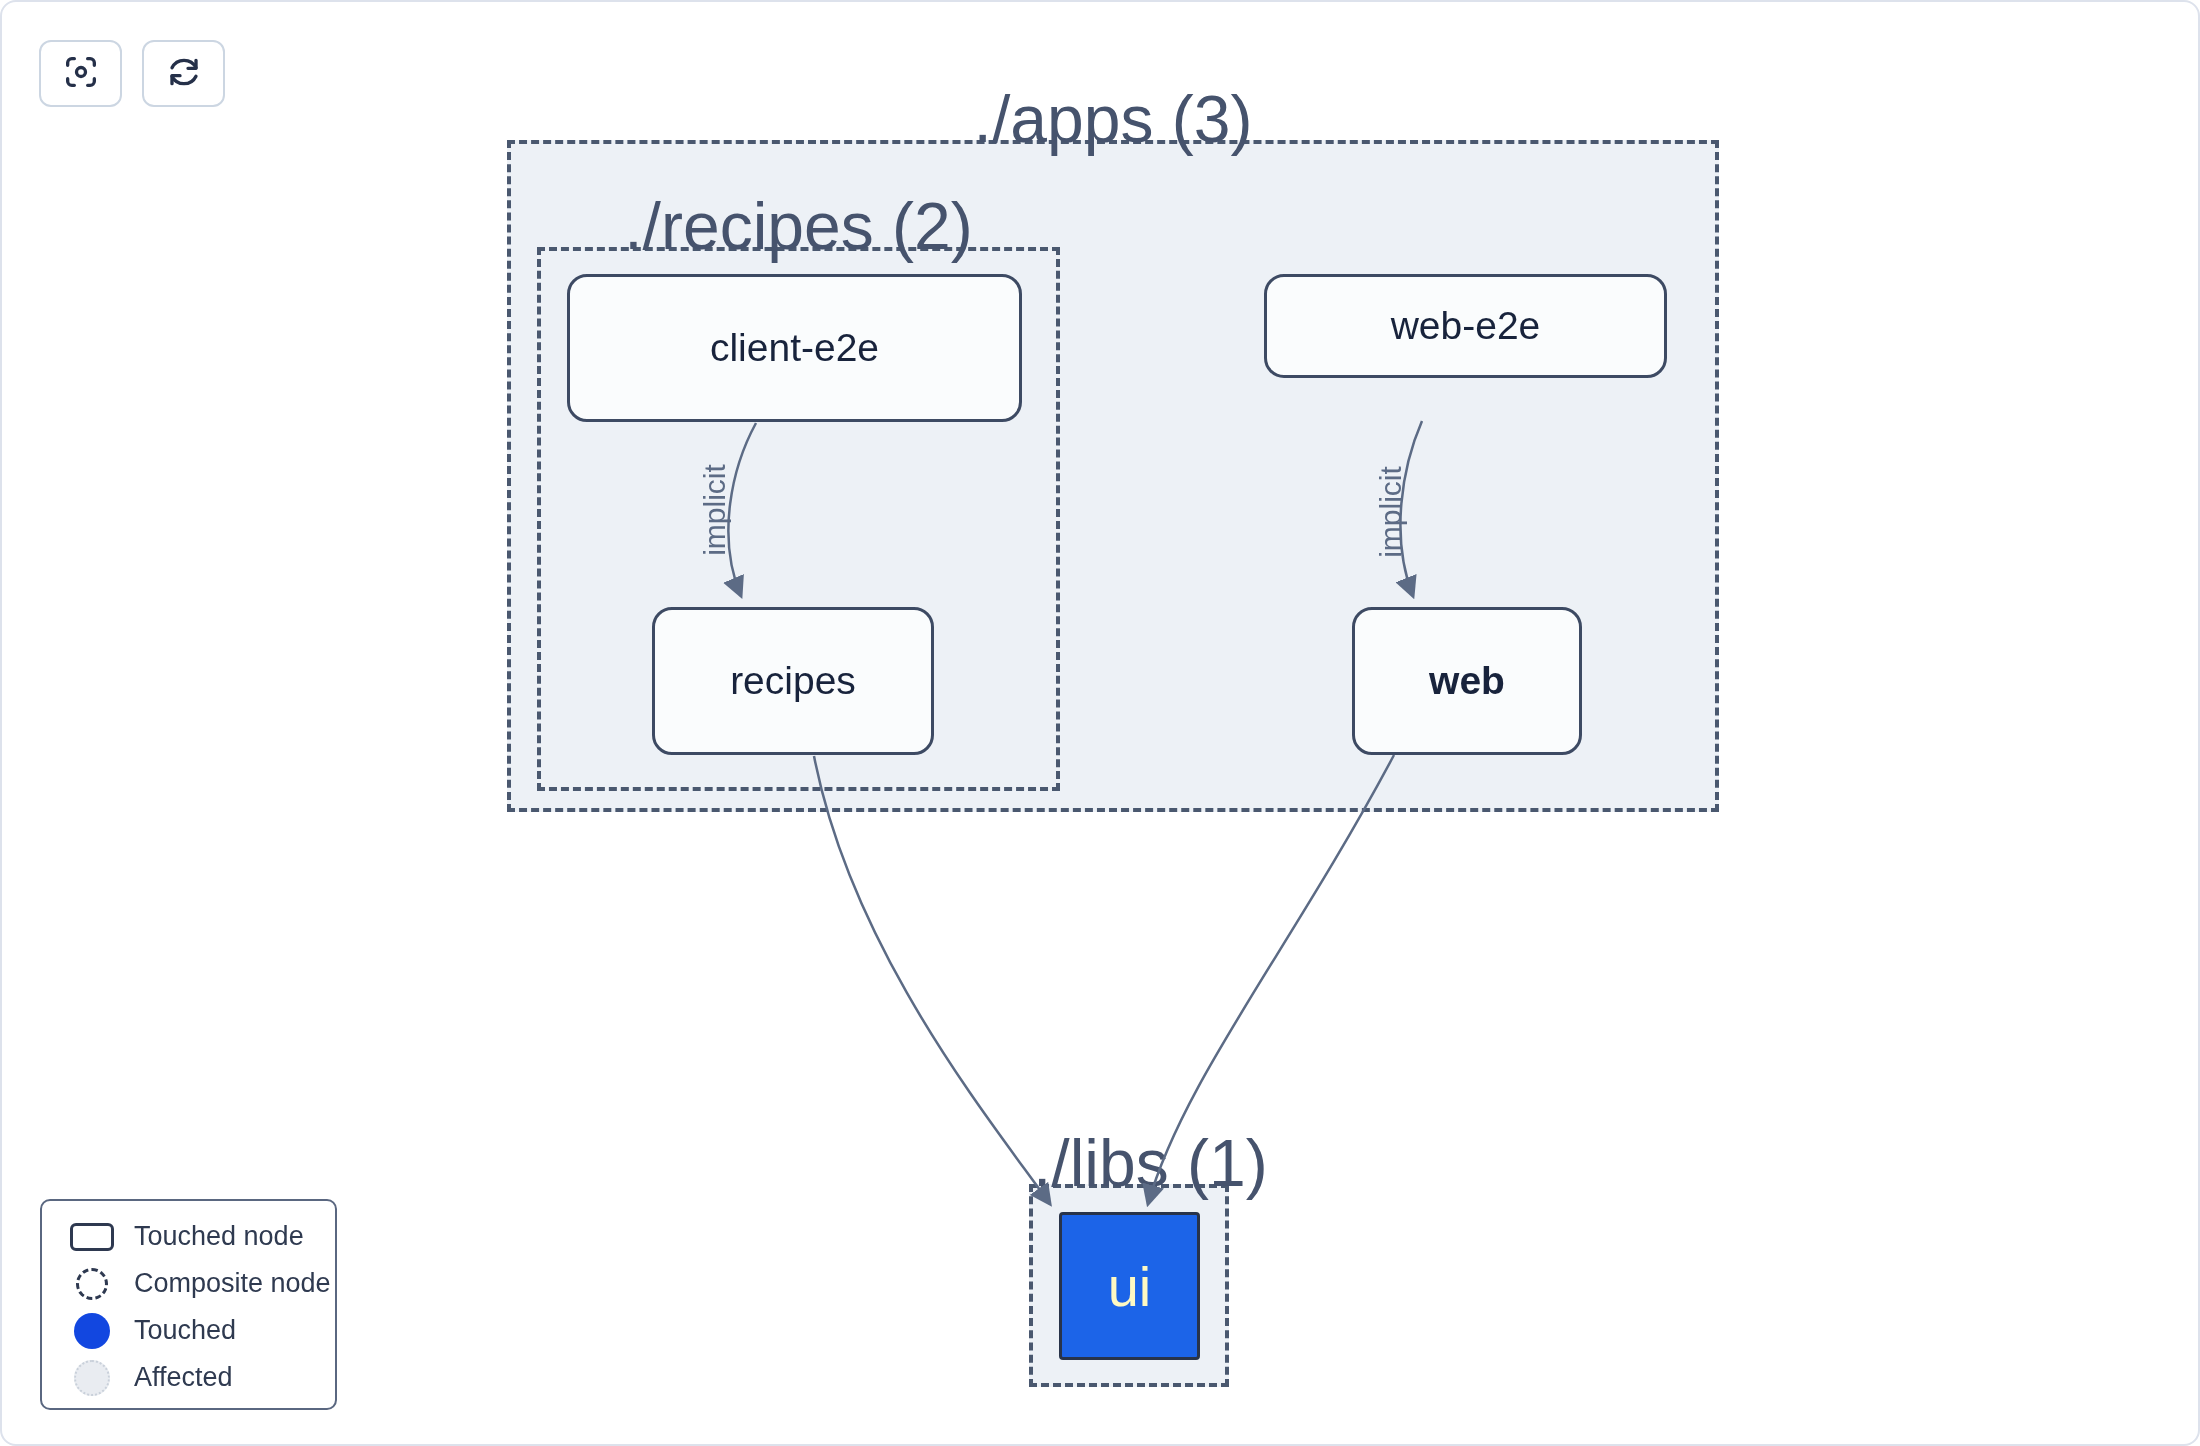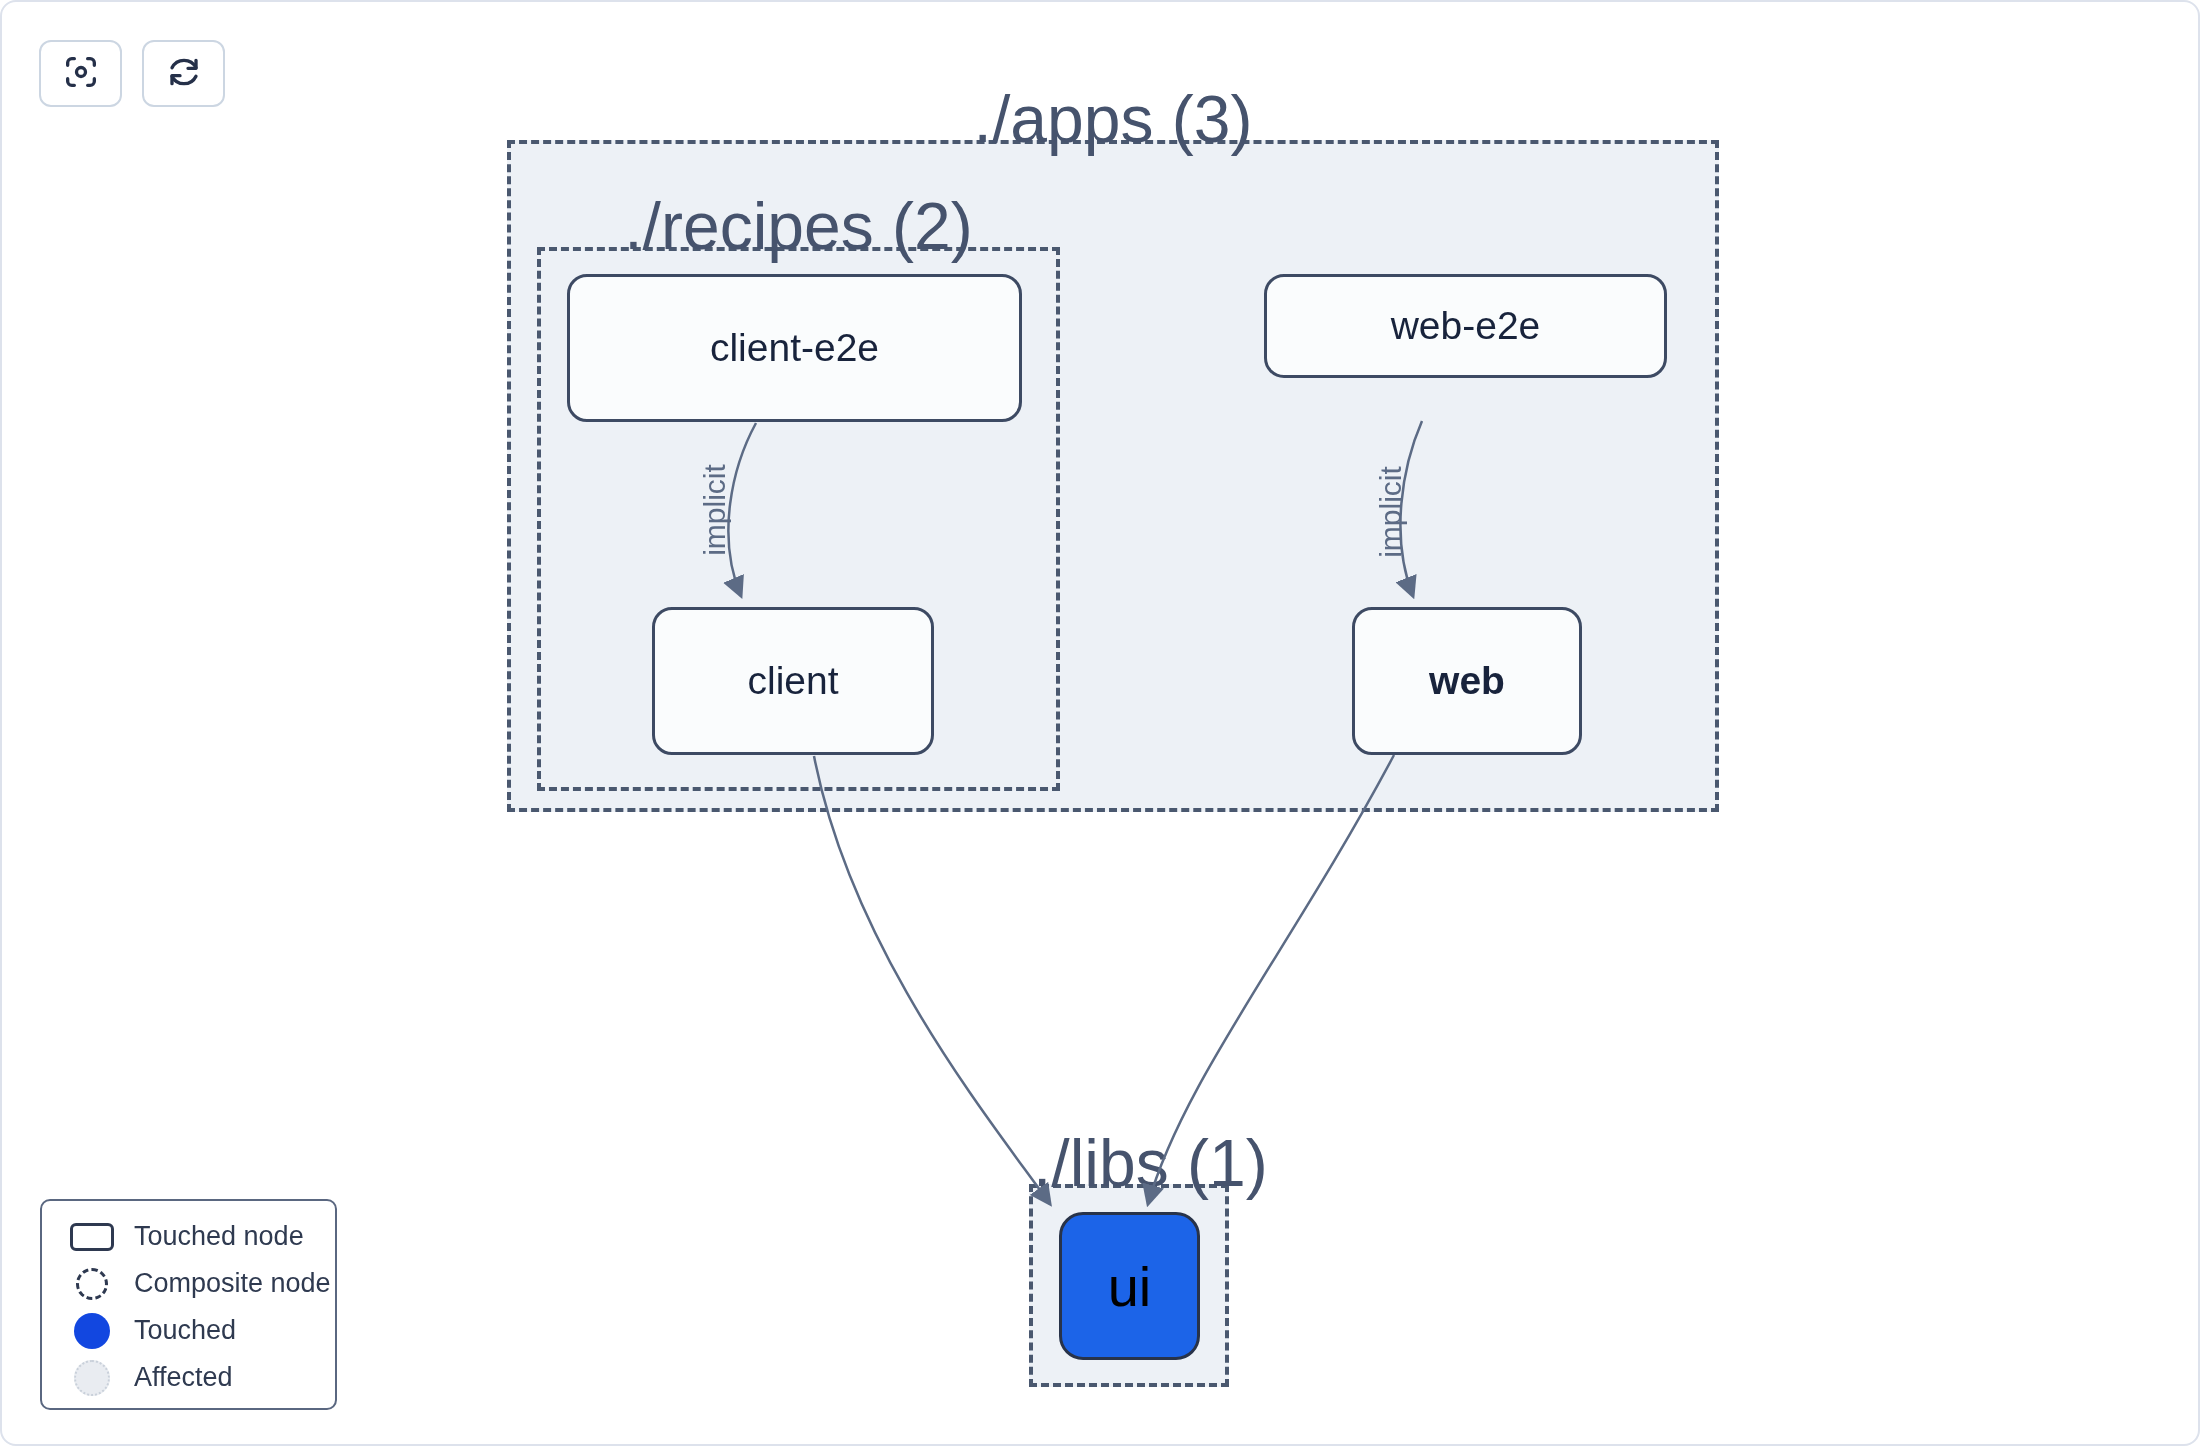--- a/index.html
+++ b/index.html
@@ -17,21 +17,21 @@
   #group-apps{left:505px;top:138px;width:1212px;height:672px;}
   #group-recipes{left:535px;top:245px;width:523px;height:544px;}
   #group-libs{left:1027px;top:1182px;width:200px;height:203px;}
 
   
   .node{position:absolute;background:#fafcfd;border:3px solid #3d4a63;border-radius:20px;display:flex;align-items:center;justify-content:center;font-size:39px;color:#18233c;box-sizing:border-box;cursor:pointer;}
   #node-client-e2e{left:565px;top:272px;width:455px;height:148px;}
   #node-web-e2e{left:1262px;top:272px;width:403px;height:104px;}
   #node-client{left:650px;top:605px;width:282px;height:148px;}
   #node-web{left:1350px;top:605px;width:230px;height:148px;font-weight:bold;}
-  #node-ui{left:1057px;top:1210px;width:141px;height:148px;background:#1c64e8;border-color:#283349;color:#000000;border-radius:24px;font-size:56px;}
+  #node-ui{left:1057px;top:1210px;width:141px;height:148px;background:#1c64e8;border-color:#283349;color:#fef9c3;border-radius:4px;font-size:56px;}
 
   
   .edges{position:absolute;left:0;top:0;width:2200px;height:1446px;pointer-events:none;}
   .edge-path{stroke:#5c6b85;stroke-width:2.5;fill:none;}
   .edge-label{font-size:30px;fill:#5c6b85;font-family:"Liberation Sans",sans-serif;}
 
   
   .legend{position:absolute;left:38px;top:1197px;width:297px;height:211px;background:#ffffff;border:2px solid #5a6780;border-radius:10px;box-sizing:border-box;padding:12px 0 0 22px;}
   .legend-row{display:flex;align-items:center;height:47px;}
   .legend-swatch-cell{width:56px;display:flex;align-items:center;justify-content:center;flex:none;}
@@ -92,21 +92,21 @@
     <text class="edge-label" transform="translate(1399 510) rotate(-90)" text-anchor="middle">implicit</text>
   </svg>
 
   <div class="node" id="node-client-e2e">
     <span>client-e2e</span>
   </div>
   <div class="node" id="node-web-e2e">
     <span>web-e2e</span>
   </div>
   <div class="node" id="node-client">
-    <span>client</span>
+    <span>recipes</span>
   </div>
   <div class="node" id="node-web">
     <span>web</span>
   </div>
   <div class="node" id="node-ui">
     <span>ui</span>
   </div>
 
   <div class="legend">
     <div class="legend-row">

